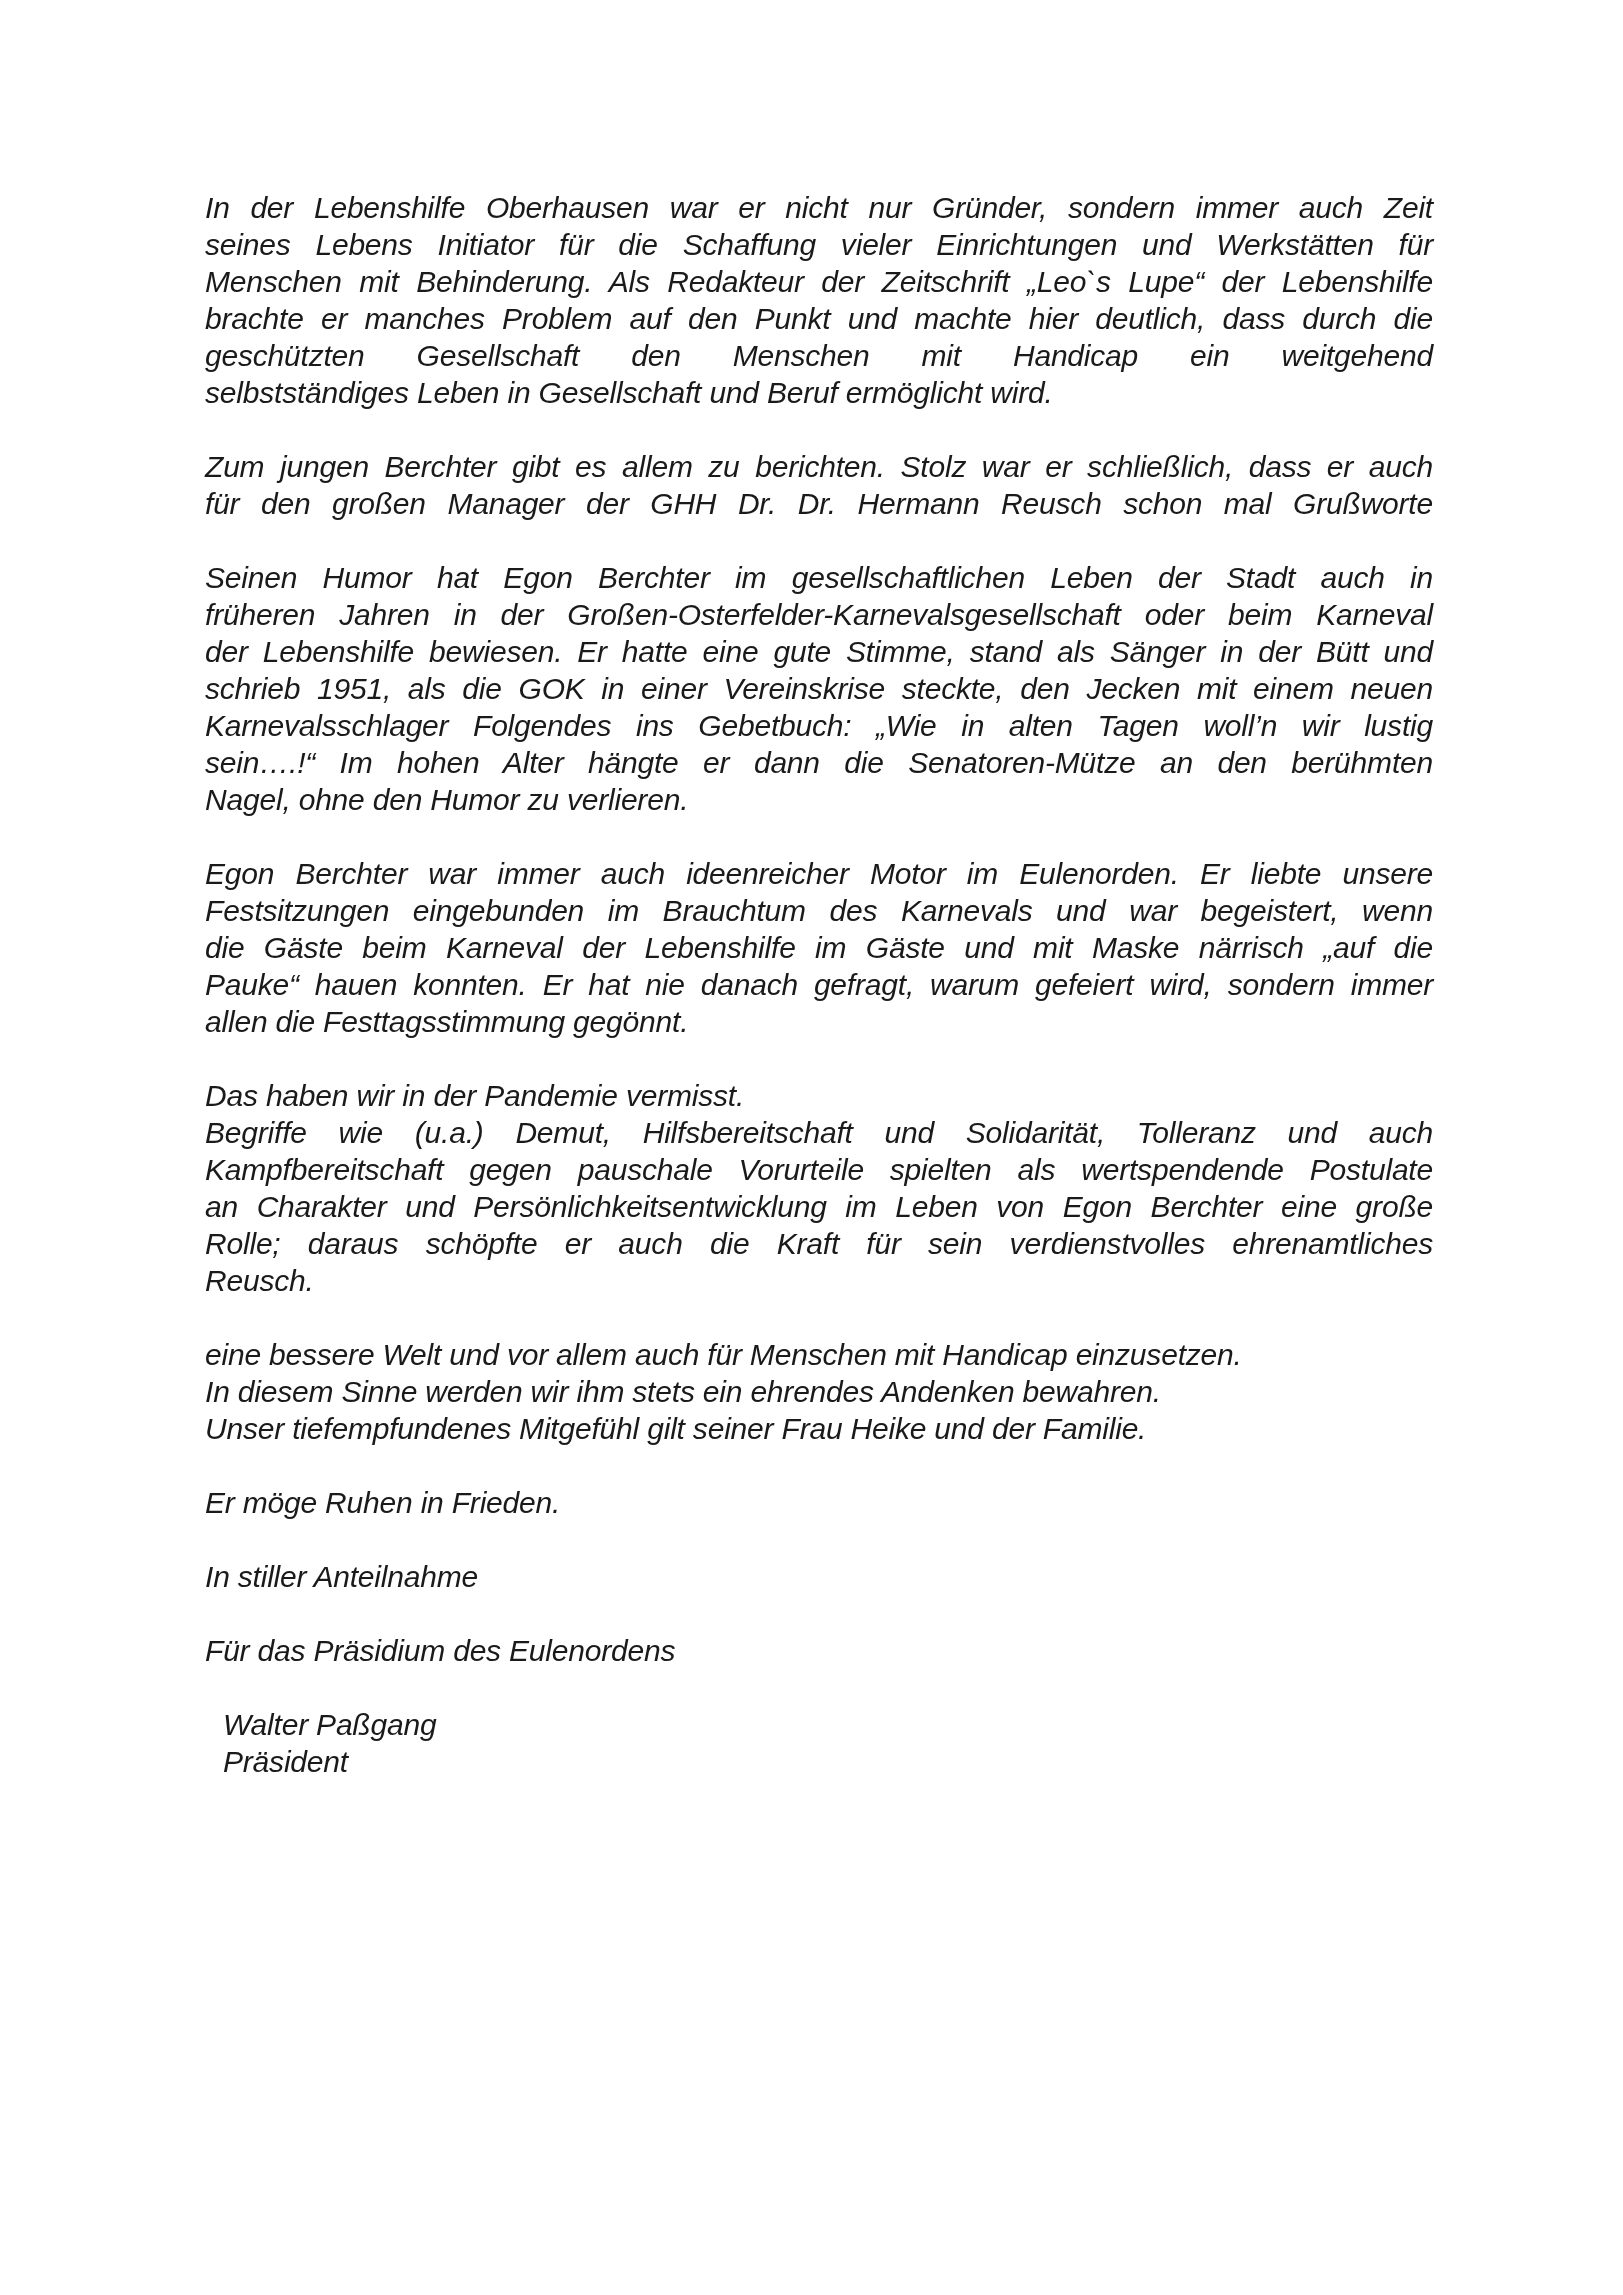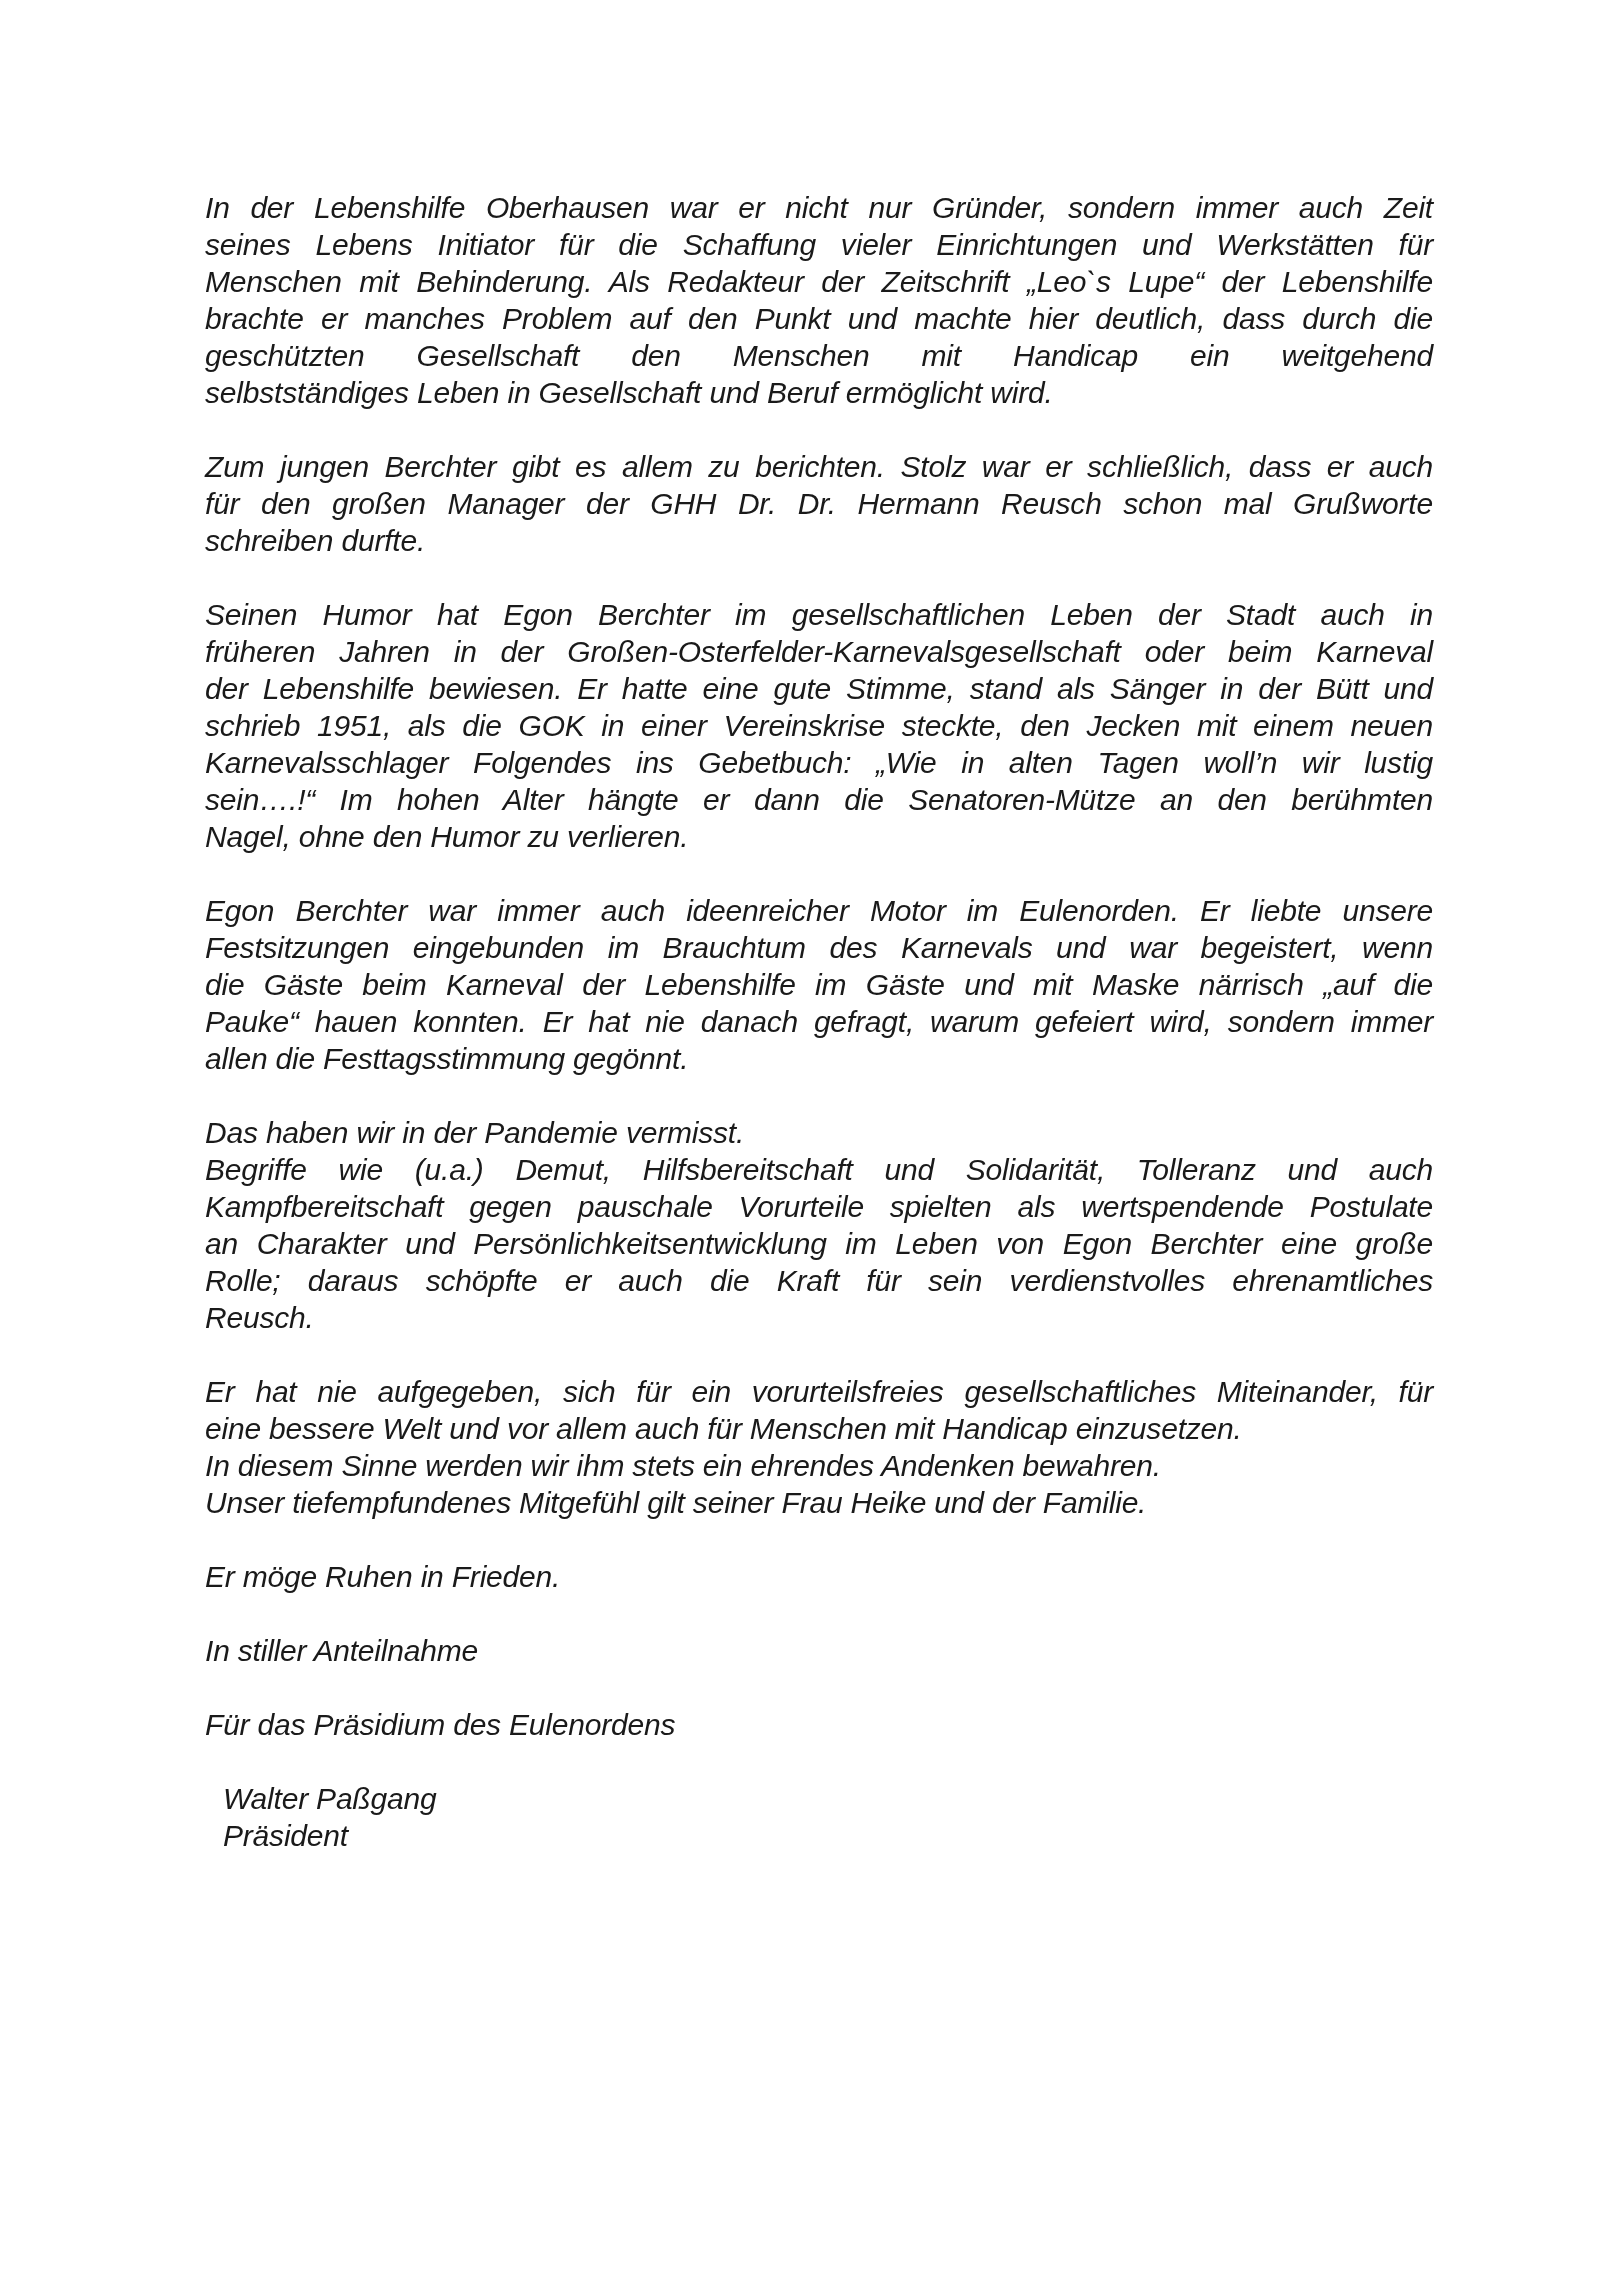--- a/index.html
+++ b/index.html
@@ -60,21 +60,20 @@
     <span class="line">seines Lebens Initiator für die Schaffung vieler Einrichtungen und Werkstätten für</span>
     <span class="line">Menschen mit Behinderung. Als Redakteur der Zeitschrift „Leo`s Lupe“ der Lebenshilfe</span>
     <span class="line">brachte er manches Problem auf den Punkt und machte hier deutlich, dass durch die</span>
     <span class="line">geschützten Gesellschaft den Menschen mit Handicap ein weitgehend</span>
     <span class="line last">selbstständiges Leben in Gesellschaft und Beruf ermöglicht wird.</span>
   </div>
 
   <div class="para">
     <span class="line">Zum jungen Berchter gibt es allem zu berichten. Stolz war er schließlich, dass er auch</span>
     <span class="line">für den großen Manager der GHH Dr. Dr. Hermann Reusch schon mal Grußworte</span>
-    <span class="line last">schreiben durfte.</span>
   </div>
 
   <div class="para">
     <span class="line">Seinen Humor hat Egon Berchter im gesellschaftlichen Leben der Stadt auch in</span>
     <span class="line">früheren Jahren in der Großen-Osterfelder-Karnevalsgesellschaft oder beim Karneval</span>
     <span class="line">der Lebenshilfe bewiesen. Er hatte eine gute Stimme, stand als Sänger in der Bütt und</span>
     <span class="line">schrieb 1951, als die GOK in einer Vereinskrise steckte, den Jecken mit einem neuen</span>
     <span class="line">Karnevalsschlager Folgendes ins Gebetbuch: „Wie in alten Tagen woll’n wir lustig</span>
     <span class="line">sein….!“ Im hohen Alter hängte er dann die Senatoren-Mütze an den berühmten</span>
     <span class="line last">Nagel, ohne den Humor zu verlieren.</span>
@@ -91,21 +90,20 @@
   <div class="para">
     <span class="line last">Das haben wir in der Pandemie vermisst.</span>
     <span class="line">Begriffe wie (u.a.) Demut, Hilfsbereitschaft und Solidarität, Tolleranz und auch</span>
     <span class="line">Kampfbereitschaft gegen pauschale Vorurteile spielten als wertspendende Postulate</span>
     <span class="line">an Charakter und Persönlichkeitsentwicklung im Leben von Egon Berchter eine große</span>
     <span class="line">Rolle; daraus schöpfte er auch die Kraft für sein verdienstvolles ehrenamtliches</span>
     <span class="line last">Reusch.</span>
   </div>
 
   <div class="para">
-    <span class="line">Er hat nie aufgegeben, sich für ein vorurteilsfreies gesellschaftliches Miteinander, für</span>
     <span class="line last">eine bessere Welt und vor allem auch für Menschen mit Handicap einzusetzen.</span>
     <span class="line last">In diesem Sinne werden wir ihm stets ein ehrendes Andenken bewahren.</span>
     <span class="line last">Unser tiefempfundenes Mitgefühl gilt seiner Frau Heike und der Familie.</span>
   </div>
 
   <div class="closing">Er möge Ruhen in Frieden.</div>
   <div class="closing">In stiller Anteilnahme</div>
   <div class="closing">Für das Präsidium des Eulenordens</div>
 
   <div class="signature">

